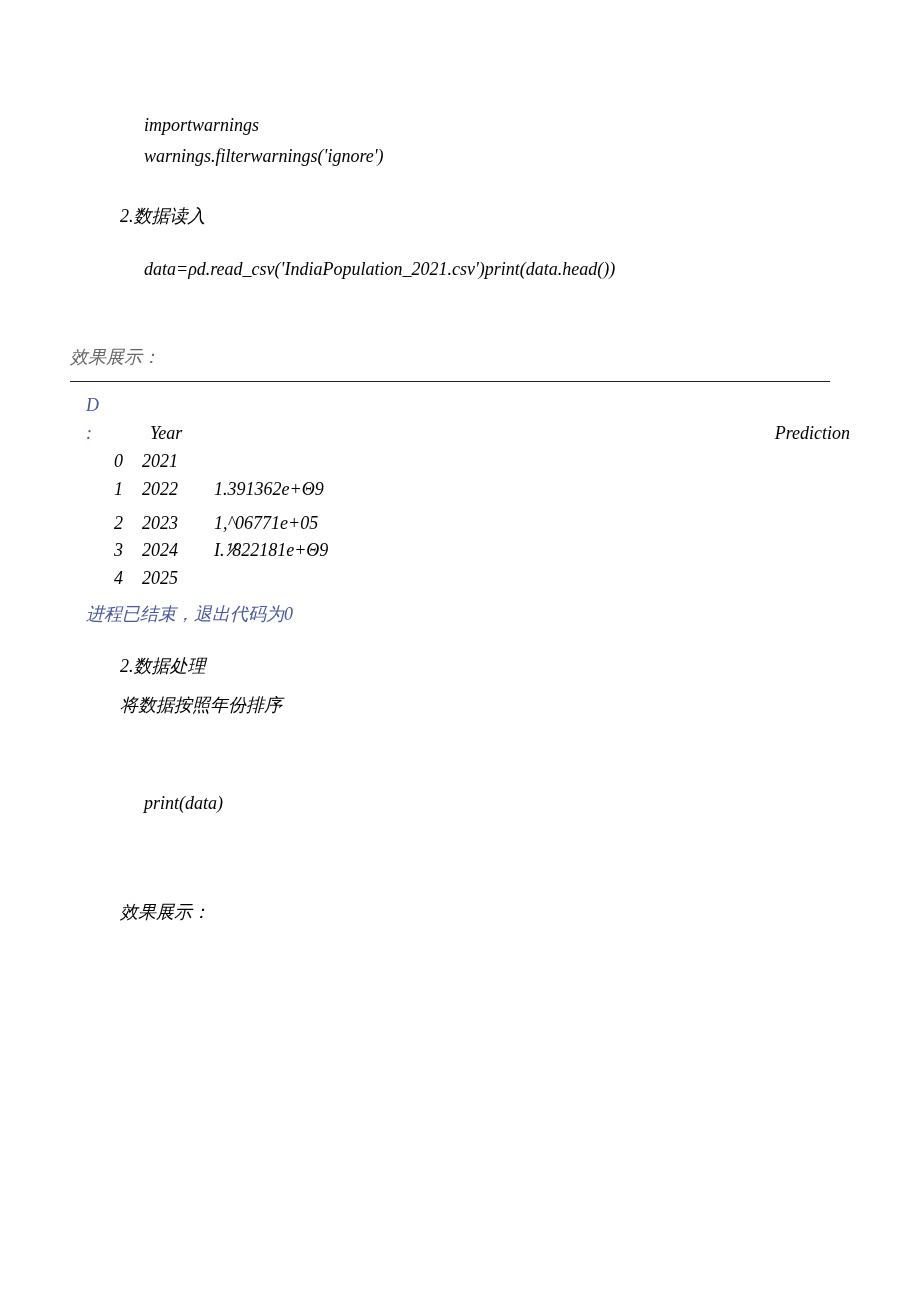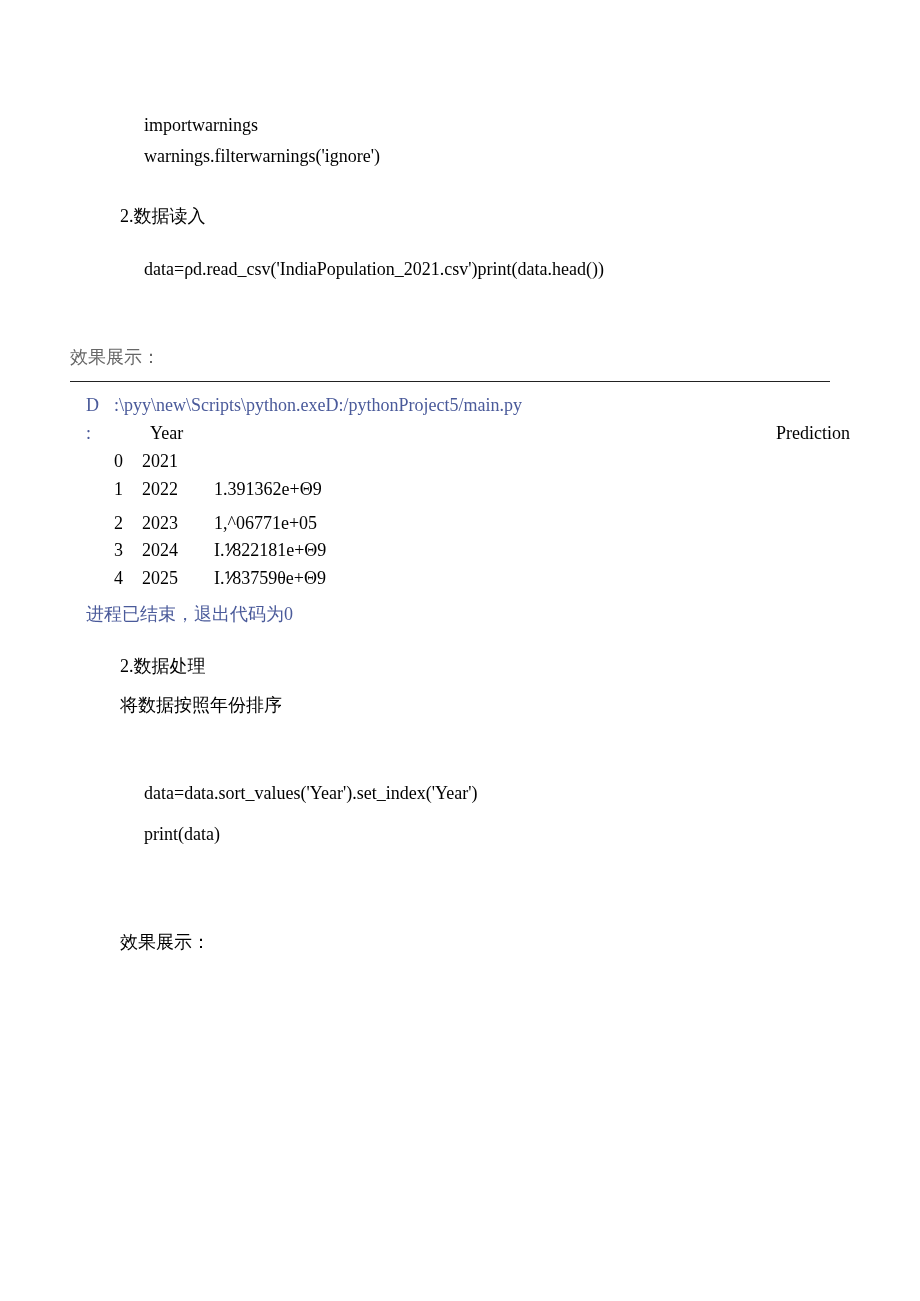--- a/index.html
+++ b/index.html
@@ -1,15 +1,15 @@
 <!DOCTYPE html>
 <html><head>
   <meta charset="utf-8">
   <style>
-    * { box-sizing: border-box; margin: 0; padding: 0; }
+    * { box-sizing: border-box; margin: 0; padding: 0; font-style: italic; }
     body {
       width: 920px;
       min-height: 1301px;
       background: #ffffff;
       color: #000000;
       font-family: "Times New Roman", "SimSun", serif;
       font-size: 18px;
       line-height: 1.7;
       padding: 110px 70px 60px 70px;
     }
@@ -58,21 +58,20 @@
 
 <div class="spacer-md"></div>
 
 <div class="block light">效果展示：</div>
 <hr class="hr-line">
 
 <div class="console" style="padding-left:16px;">
 
   <div class="row">
     <div class="d-col blue">D</div>
-    <div class="blue">:\pyy\new\Scripts\python.exeD:/pythonProject5/main.py</div>
   </div>
 
   <div class="row hdr">
     <div class="d-col blue">:</div>
     <div class="idx-col"></div>
     <div class="year-col">Year</div>
     <div class="pred-col">Prediction</div>
   </div>
 
   <div class="row">
@@ -95,33 +94,31 @@
   <div class="row">
     <div class="d-col"></div>
     <div class="idx-col">3</div>
     <div class="year-col">2024</div>
     <div class="pred-col">I.⅟822181e+Θ9</div>
   </div>
   <div class="row">
     <div class="d-col"></div>
     <div class="idx-col">4</div>
     <div class="year-col">2025</div>
-    <div class="pred-col">I.⅟83759θe+Θ9</div>
   </div>
 
   <div class="blue" style="margin-top:8px;">进程已结束，退出代码为0</div>
 </div>
 
 <div class="spacer-sm"></div>
 
 <div class="indent-2 block">2.数据处理</div>
 <div class="indent-2 block">将数据按照年份排序</div>
 
 <div class="spacer-md"></div>
 
 <div class="indent-1 block">
-  <div>data=data.sort_values('Year').set_index('Year')</div>
   <div style="margin-top:10px;">print(data)</div>
 </div>
 
 <div class="spacer-lg"></div>
 
 <div class="indent-2 block">效果展示：</div>
 
 </body></html>

